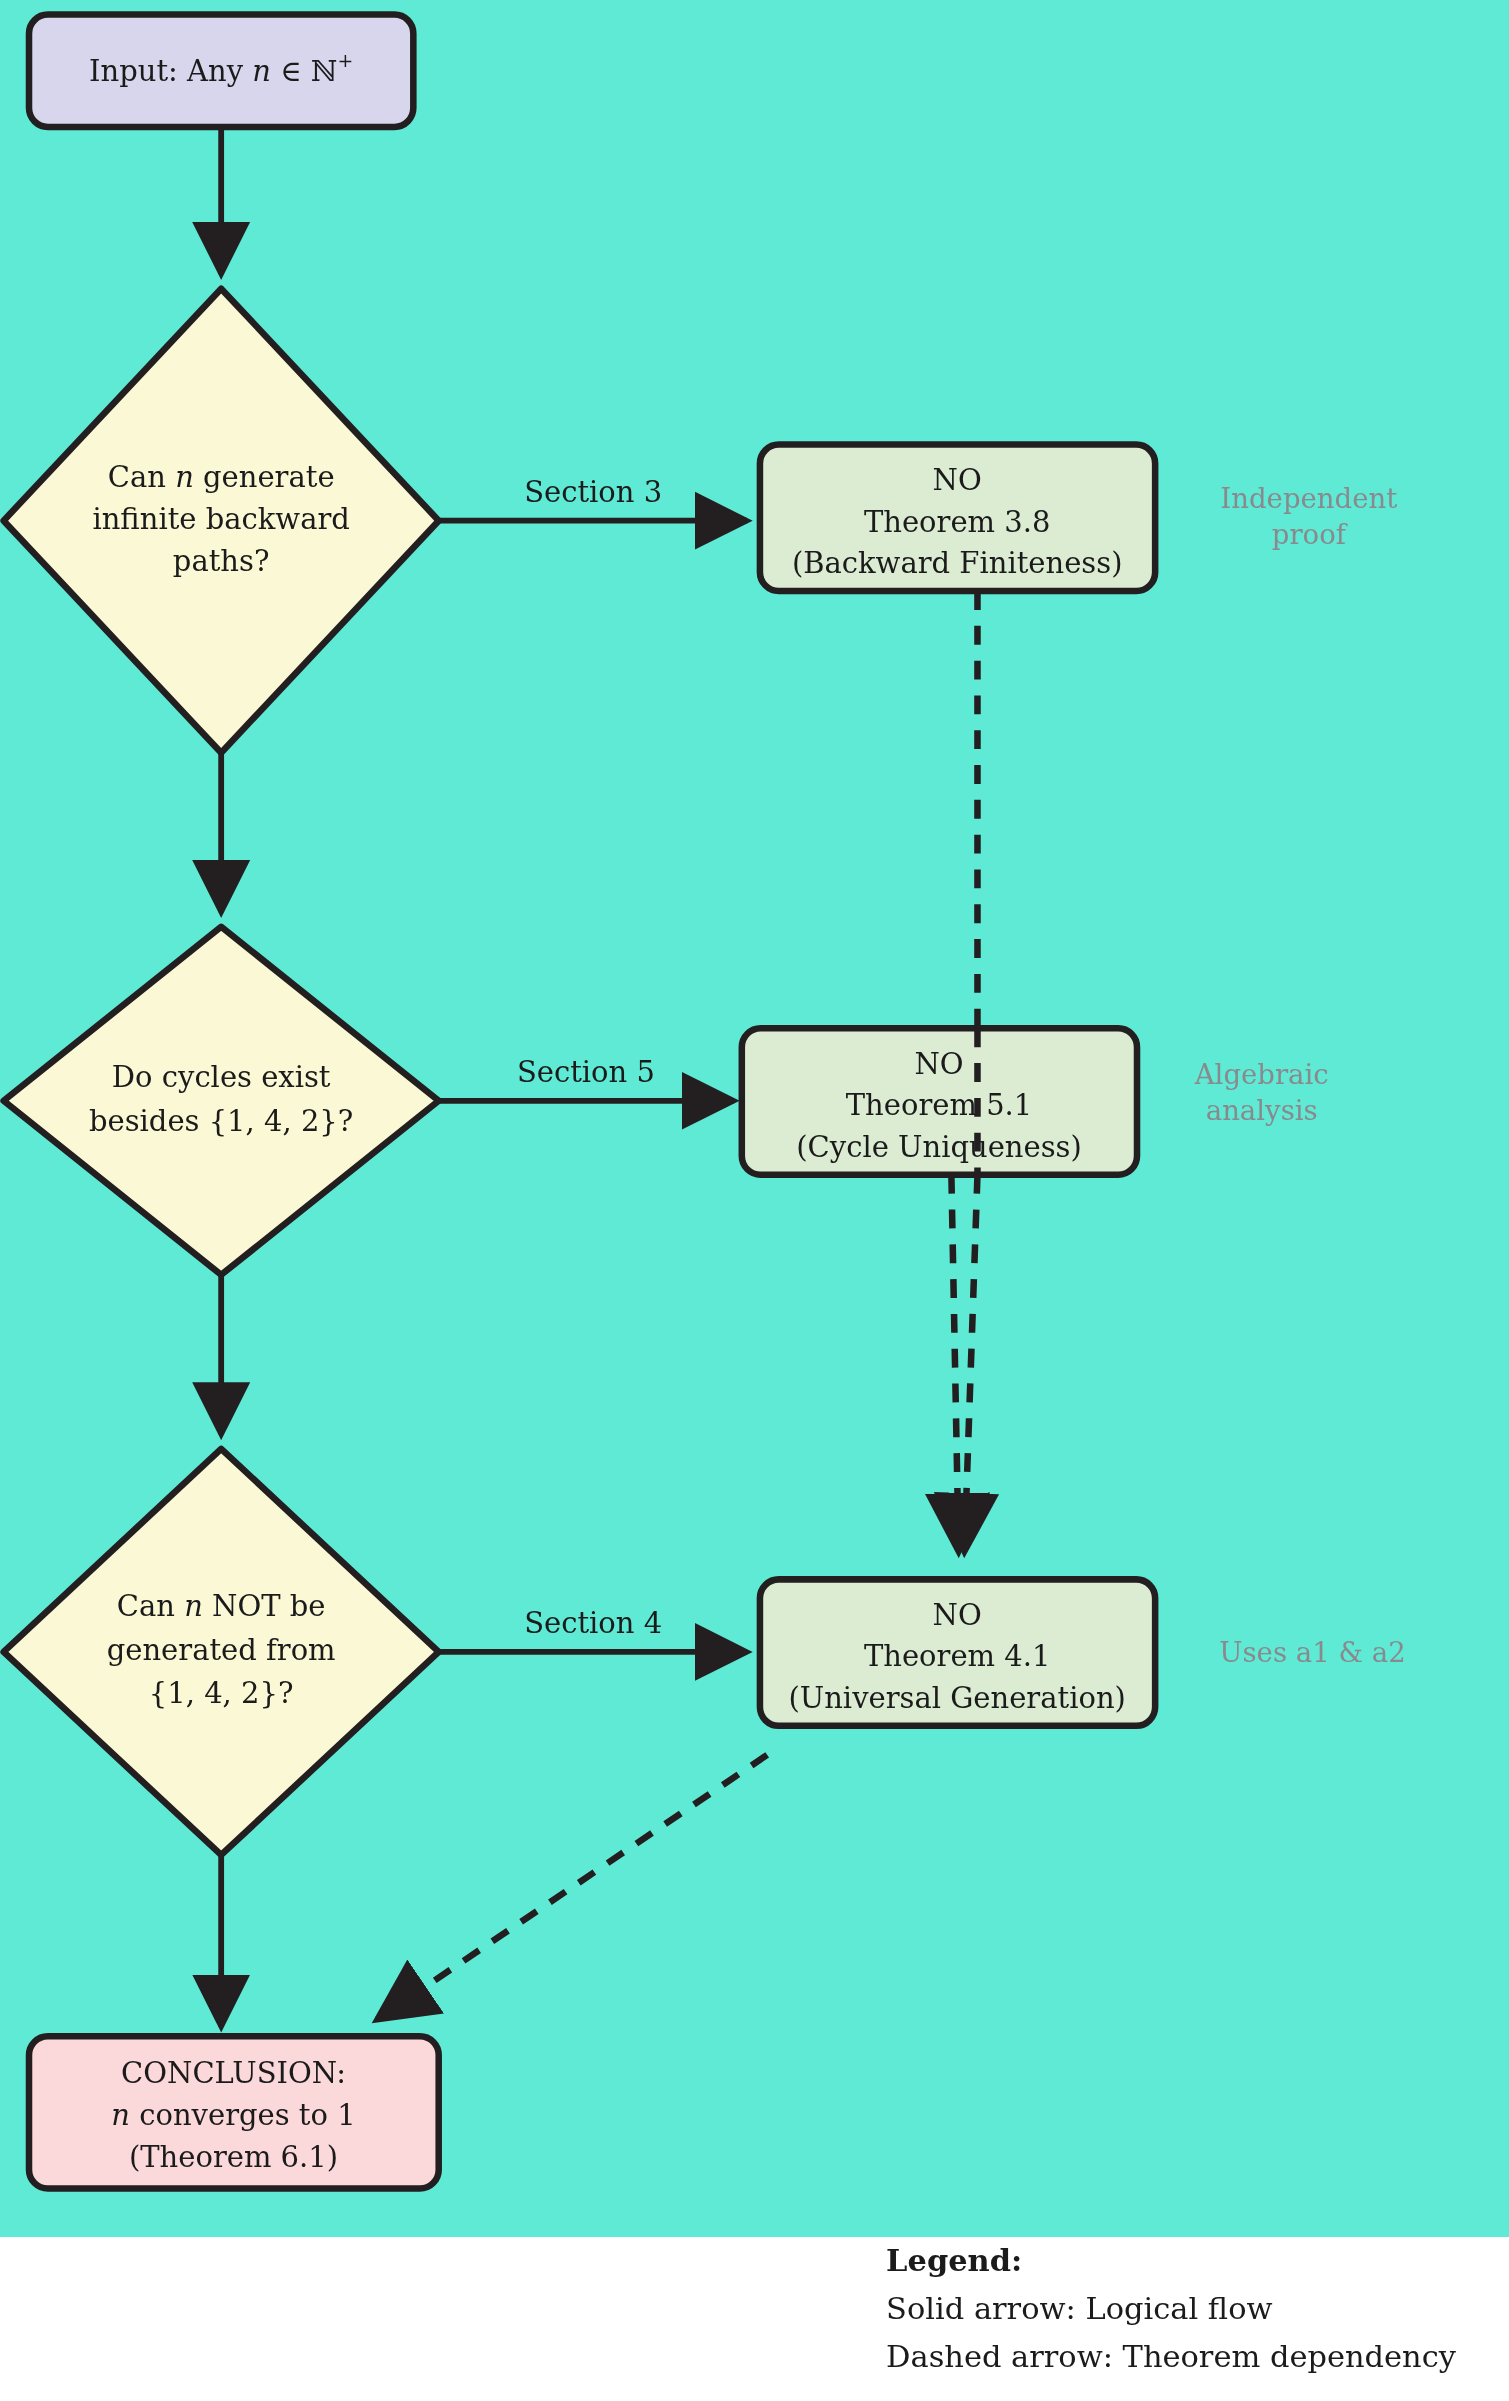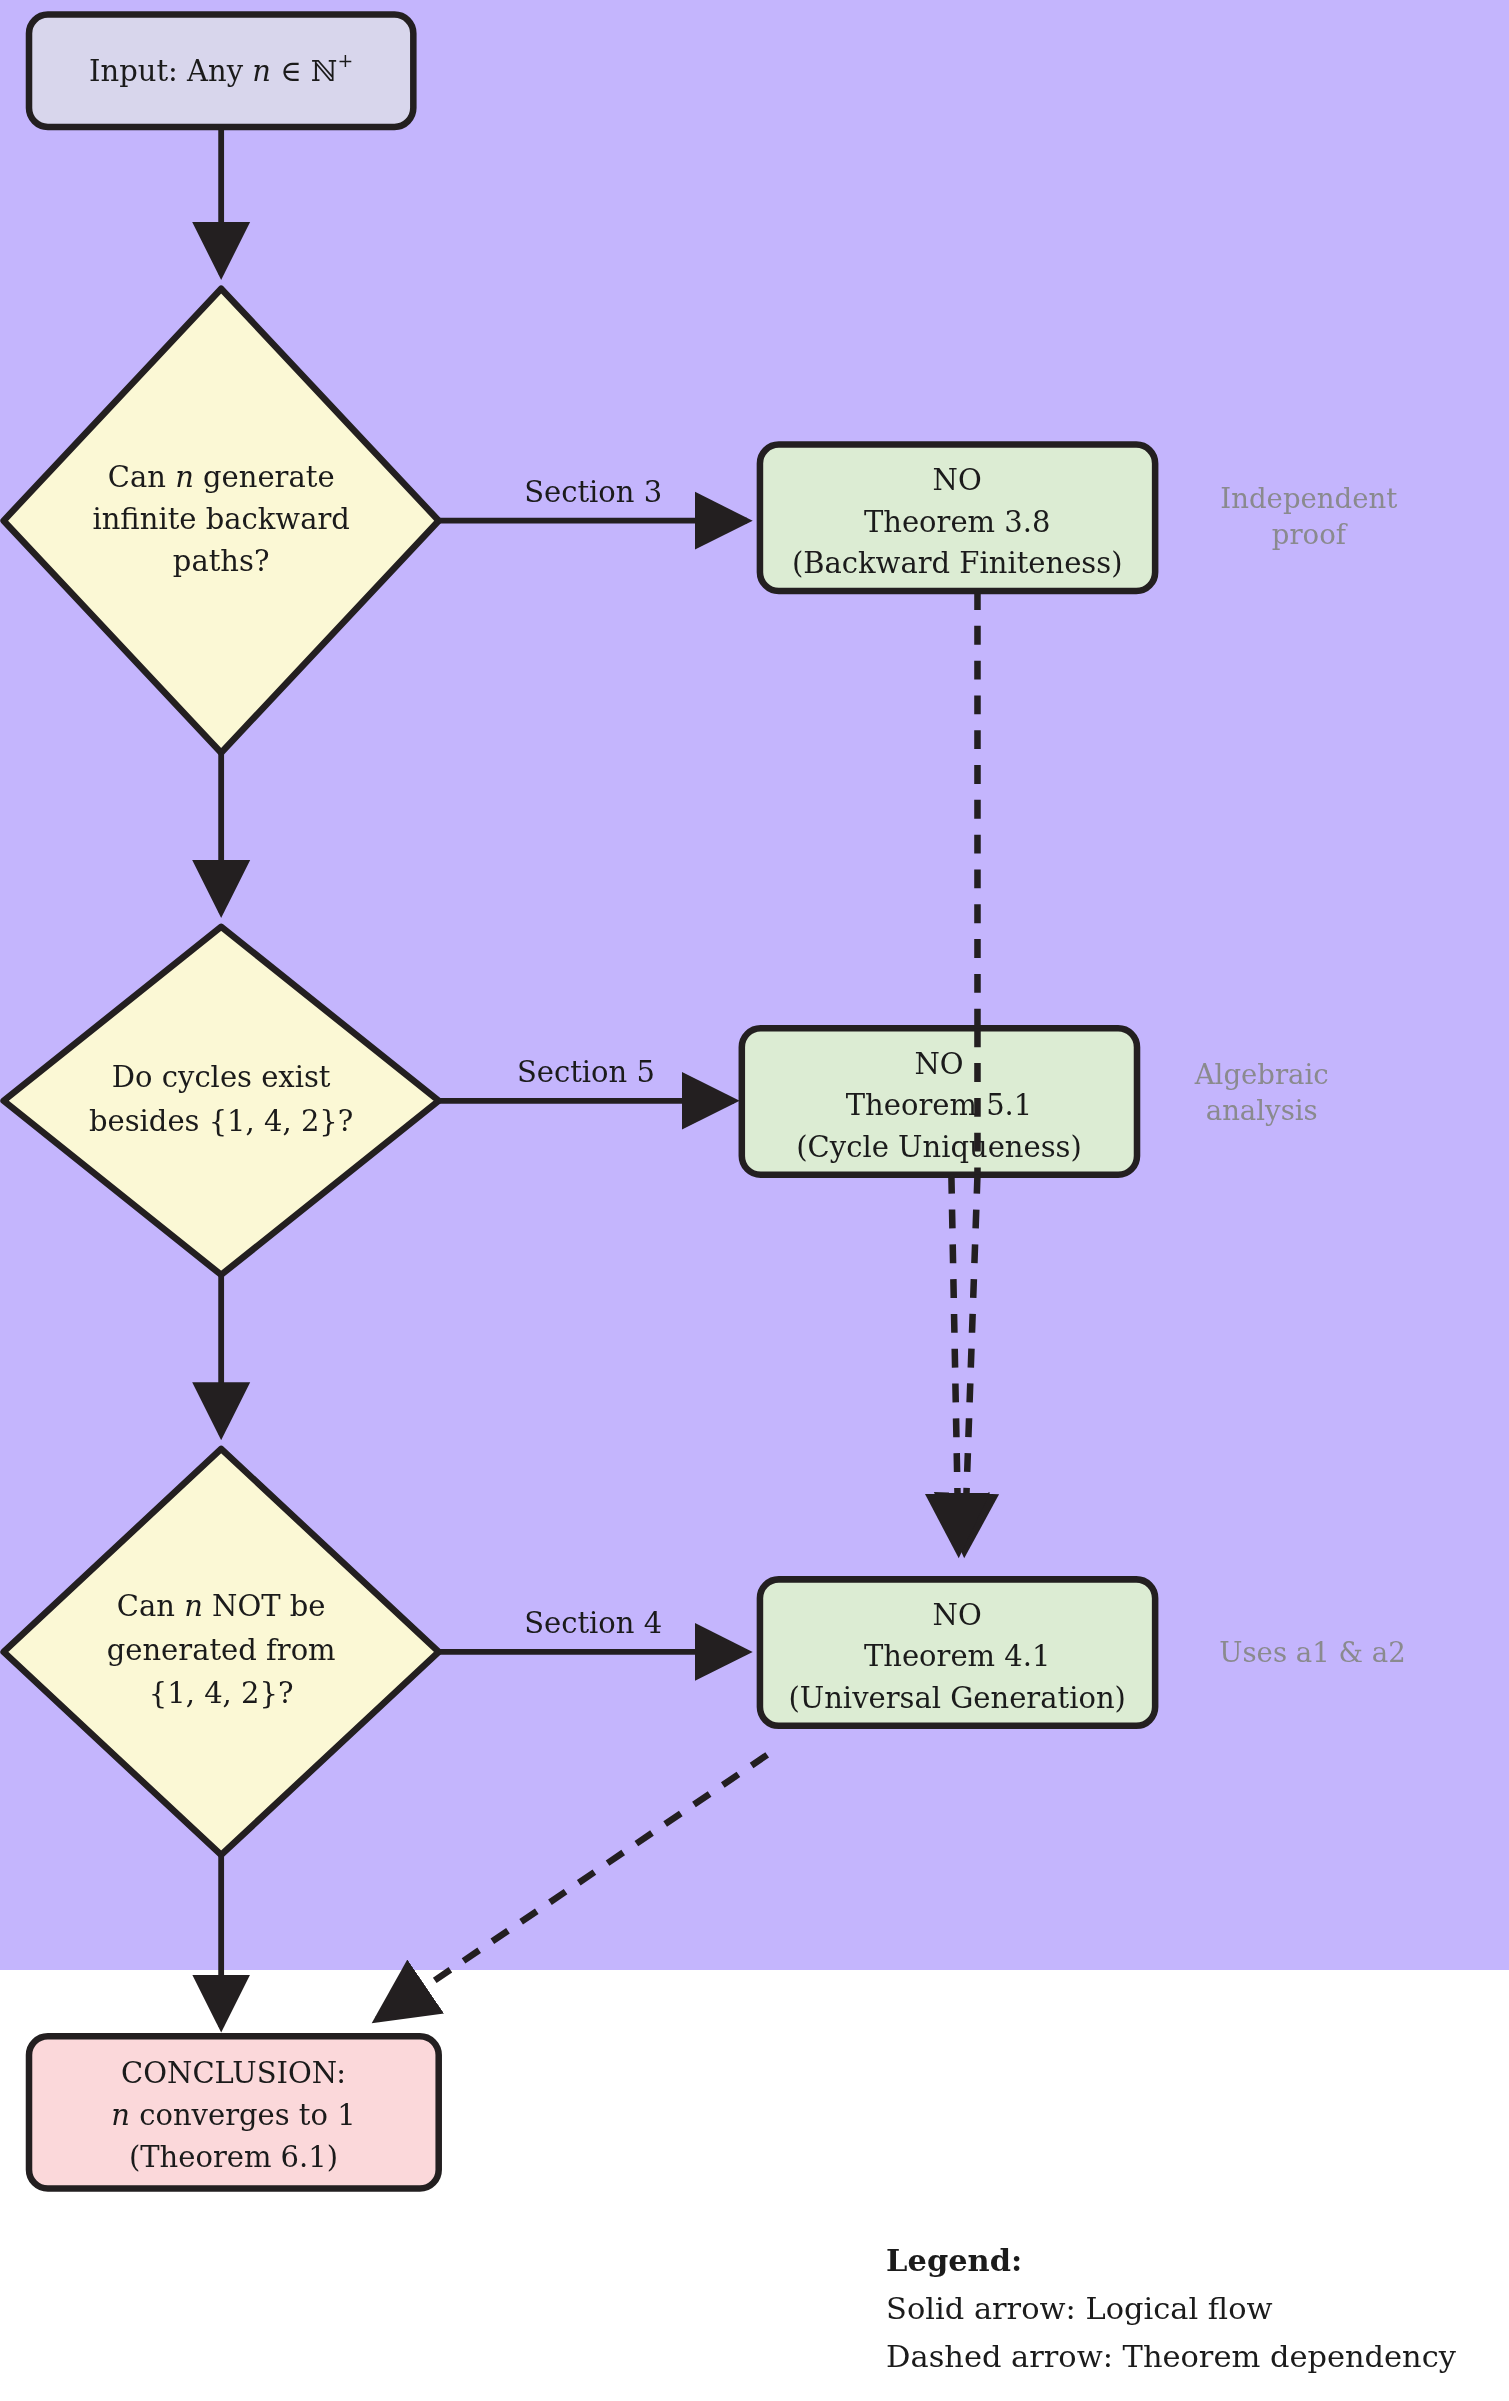--- a/index.html
+++ b/index.html
@@ -9,22 +9,22 @@
   }
   body {
     width: 1509px;
     height: 2401px;
     font-family: "DejaVu Serif", "Liberation Serif", serif;
     overflow: hidden;
   }
   #flow-root {
     position: relative;
     width: 1509px;
-    height: 1970px;
-    background: #c4b5fd;
+    height: 2237px;
+    background: #5eead4;
   }
   svg.diagram {
     position: absolute;
     top: 0;
     left: 0;
     width: 1509px;
     height: 2401px;
     display: block;
   }
   .node-shape {

